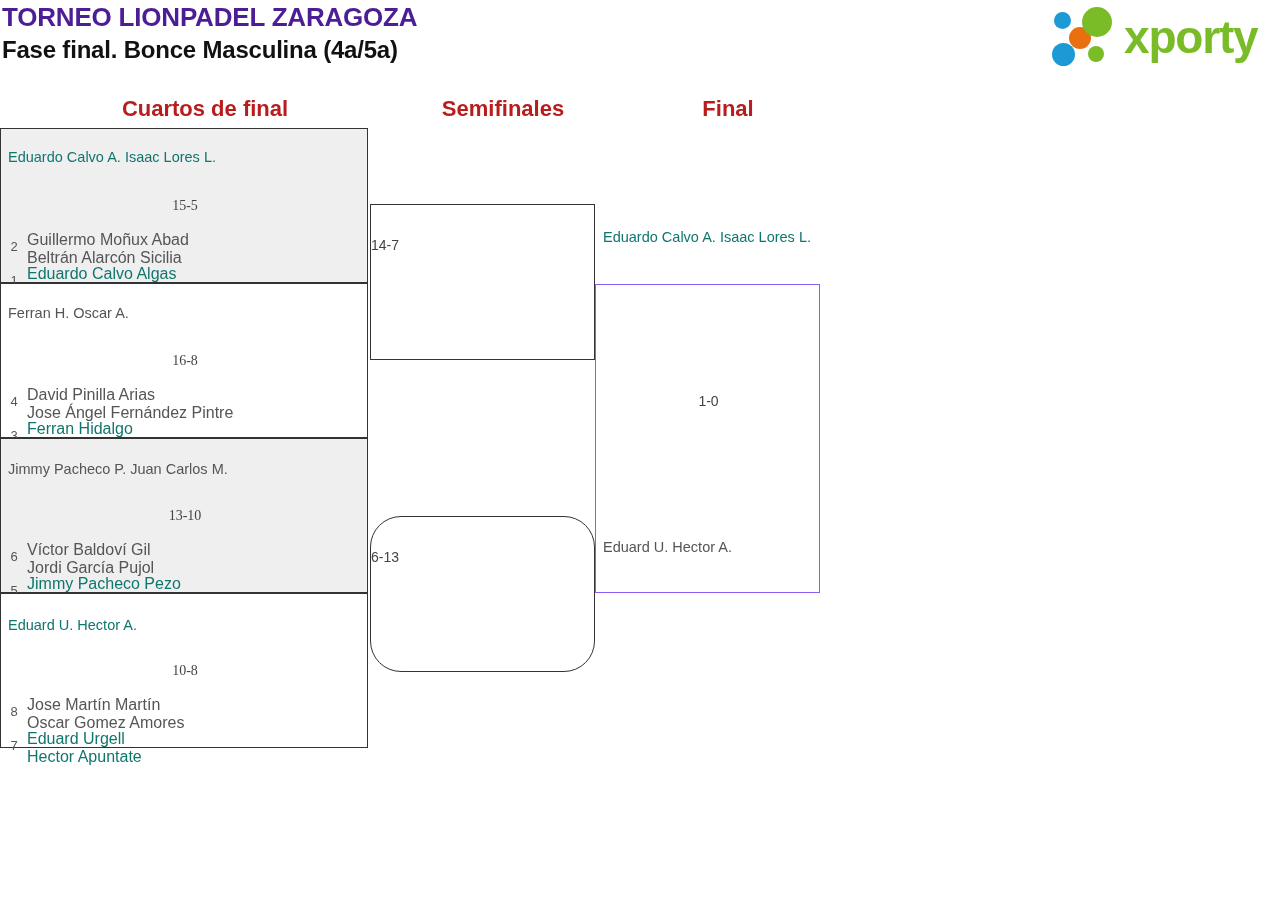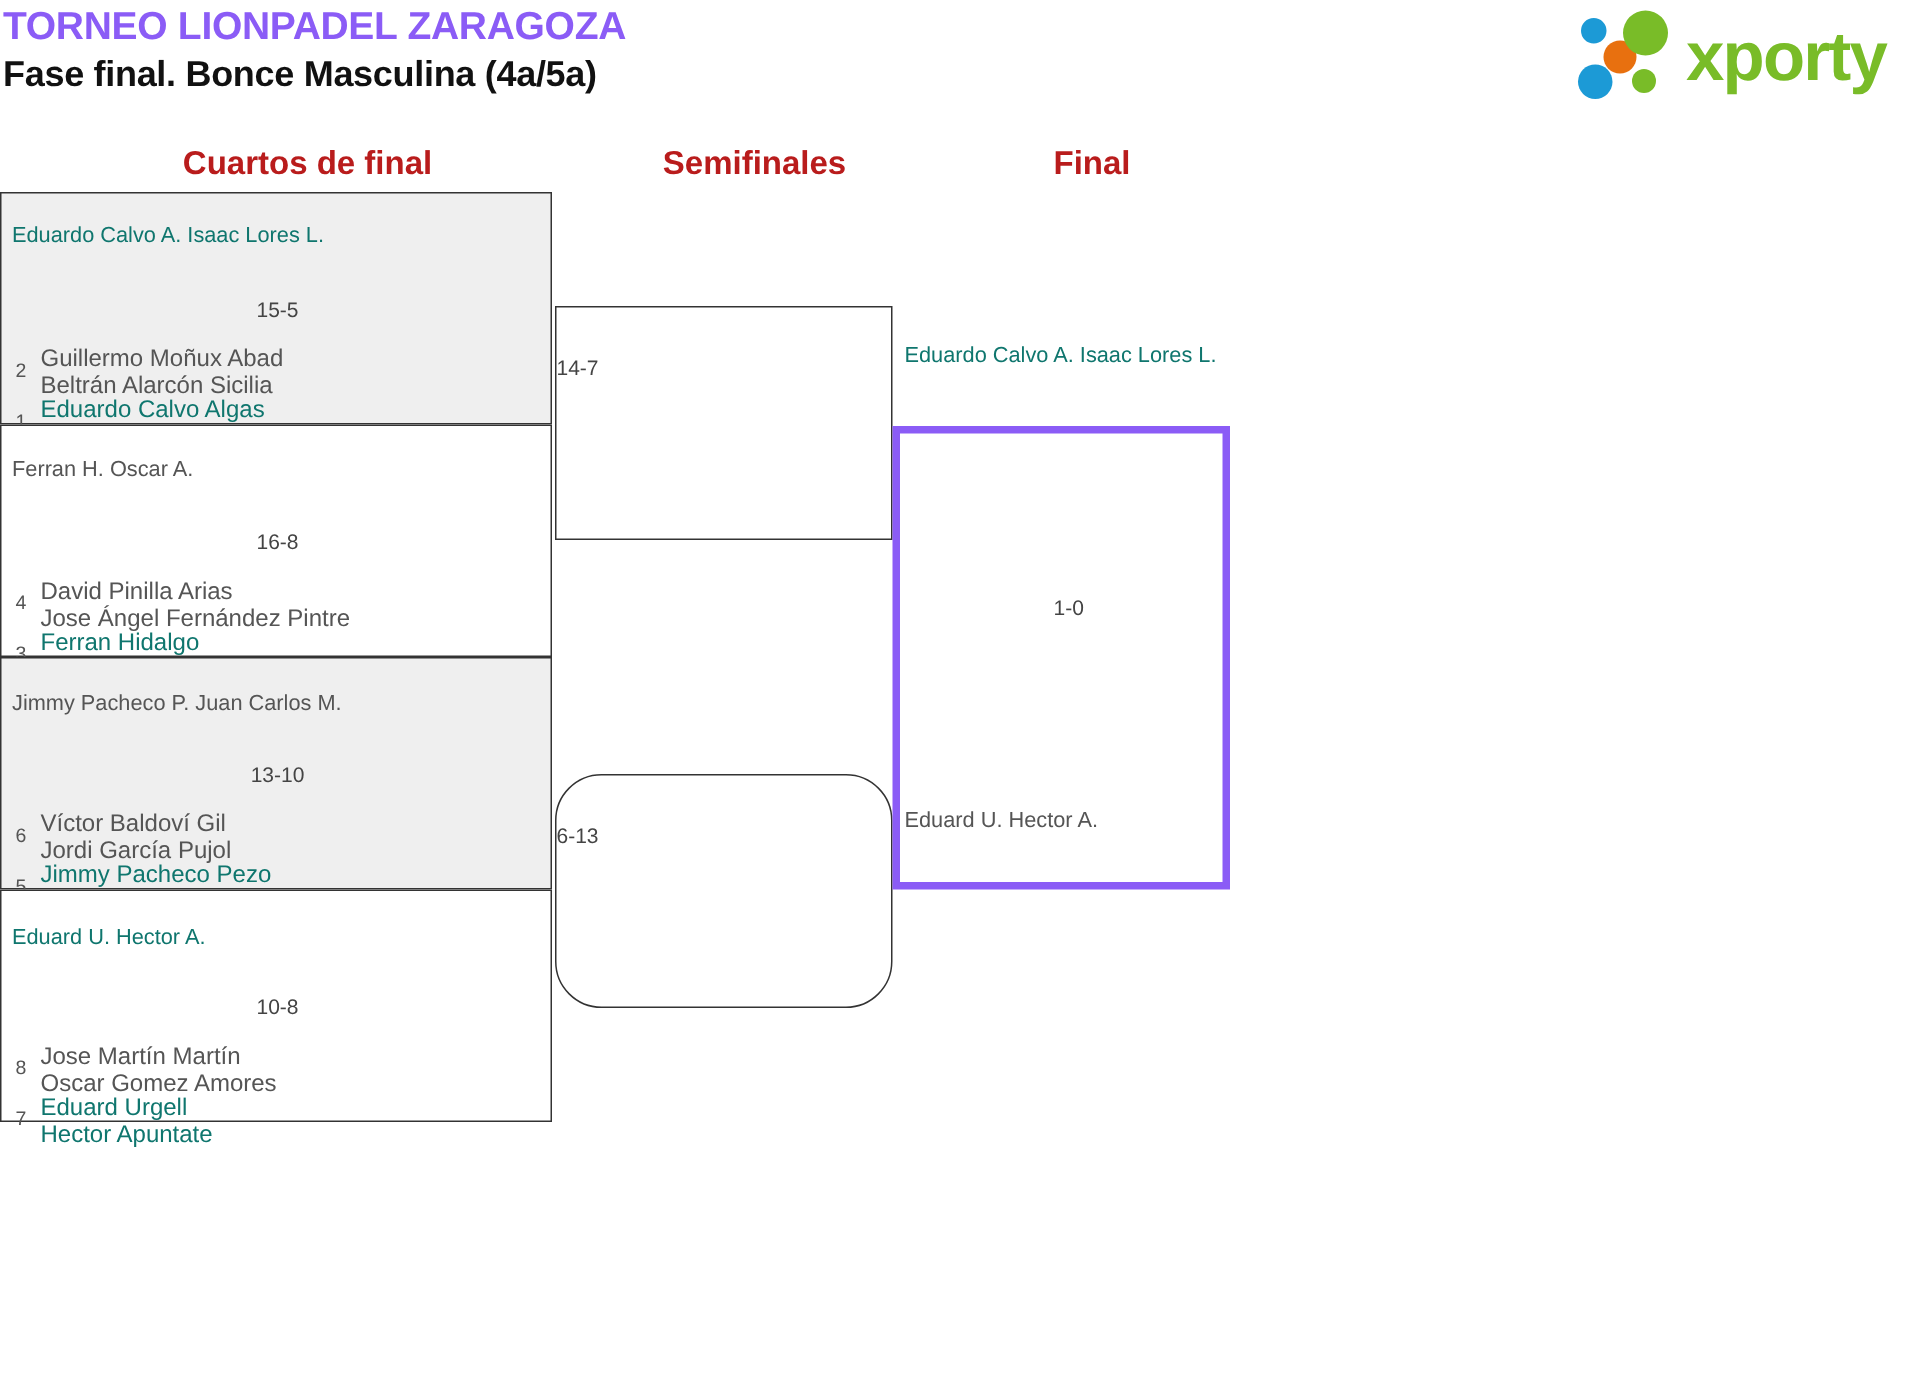--- a/index.html
+++ b/index.html
@@ -23,21 +23,21 @@
     left: 0; top: 0;
     width: 1280px; height: 80px;
   }
   .title-line1 {
     position: absolute;
     left: 2px; top: 2px;
     font-size: 26px;
     font-weight: 700;
     letter-spacing: -0.2px;
     white-space: nowrap;
-    color: #8b5cf6;
+    color: #4c1d95;
   }
   .title-line2 {
     position: absolute;
     left: 2px; top: 36px;
     font-size: 24px;
     font-weight: 700;
     letter-spacing: -0.2px;
     white-space: nowrap;
     color: #111111;
   }
@@ -116,20 +116,21 @@
   .qf-seed-bottom { top: 110px; }
   .qf-team-bottom { top: 102px; }
 
   .qf-score {
     position: absolute;
     left: 0; width: 368px;
     top: 69px;
     text-align: center;
     font-size: 14px;
     color: #444444;
+    font-family: Liberation Serif, serif;
   }
 
   
   .sf-box {
     position: absolute;
     left: 370px;
     width: 225px;
     height: 156px;
     border: 1px solid #333333;
     box-sizing: border-box;
@@ -148,21 +149,21 @@
     font-size: 14.5px;
     line-height: 18px;
     white-space: nowrap;
   }
 
   
   #final-box {
     position: absolute;
     left: 595px; top: 284px;
     width: 225px; height: 309px;
-    border: 5px solid #8b5cf6;
+    border: 1px solid #8b5cf6;
     box-sizing: border-box;
     background: transparent;
   }
   #final-score {
     position: absolute;
     left: 0; width: 225px;
     top: 108px;
     text-align: center;
     font-size: 14px;
     color: #444444;

